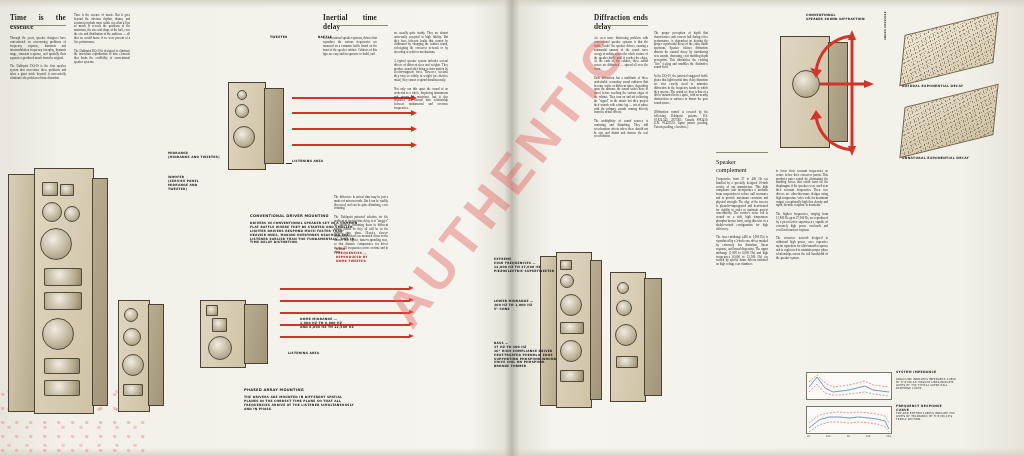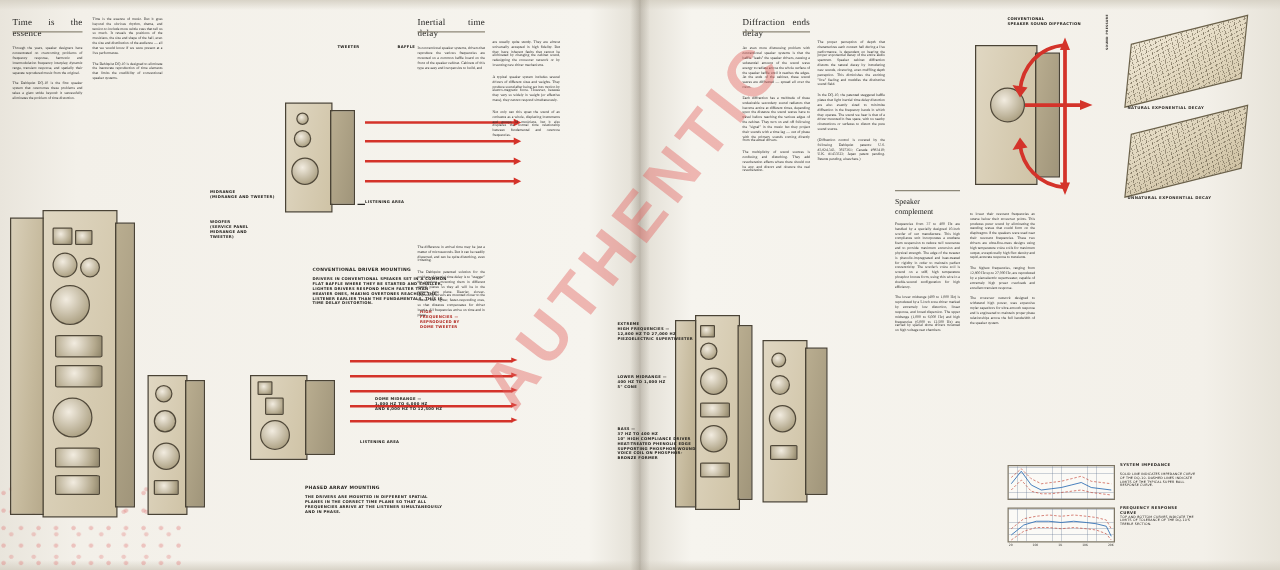--- a/index.html
+++ b/index.html
@@ -22,21 +22,21 @@
   }
   .edge-top,.edge-bot{position:absolute;left:0;width:100%;height:8px;background:linear-gradient(#d8d3c7,rgba(216,211,199,0));}
   .edge-top{top:0}
   .edge-bot{bottom:0;transform:rotate(180deg)}
 
   
   .col{position:absolute;text-align:justify;}
   .col p{margin:0 0 5px 0;}
   .tiny{font-size:3.0px;line-height:1.28;}
   h2.head{
-    font-size:7.2px;font-weight:normal;margin:0 0 5px 0;
+    font-size:7.2px;font-weight:bold;margin:0 0 5px 0;
     letter-spacing:.2px;color:#1d1d1b;
   }
   h3.subhead{
     font-size:6.2px;font-weight:normal;margin:0 0 4px 0;color:#1d1d1b;
   }
   .rule{position:absolute;background:#8d8878;height:.6px;}
 
   
   .hand{
     position:absolute;
@@ -230,21 +230,21 @@
 
   <div class="spk" style="left:118px;top:300px;width:46px;height:110px;">
     <div class="box face" style="left:0;top:0;width:30px;height:110px;"></div>
     <div class="box dark" style="left:30px;top:4px;width:14px;height:100px;"></div>
     <div class="drv" style="left:6px;top:8px;width:12px;height:12px;"></div>
     <div class="drv" style="left:5px;top:28px;width:16px;height:16px;"></div>
     <div class="drv" style="left:4px;top:54px;width:20px;height:20px;"></div>
     <div class="drv sq" style="left:5px;top:84px;width:18px;height:10px;"></div>
   </div>
 
-  <div class="col tiny" style="left:334px;top:14px;width:54px;">
+  <div class="col tiny" style="left:323px;top:14px;width:54px;">
     <h2 class="head">Inertial time delay</h2>
     <p>In conventional speaker systems, drivers that reproduce the various frequencies are mounted on a common baffle board on the front of the speaker cabinet. Cabinets of this type are easy and inexpensive to build, and</p>
   </div>
   <div class="rule" style="left:334px;top:25px;width:54px;"></div>
   <div class="col tiny" style="left:394px;top:32px;width:54px;">
     <p>are usually quite sturdy. They are almost universally accepted in high fidelity. But they have inherent faults that cannot be eliminated by changing the cabinet sound, redesigning the crossover network or by inventing new driver mechanisms.</p>
     <p>A typical speaker system includes several drivers of different sizes and weights. They produce sound after being set into motion by electro-magnetic force. However, because they vary so widely in weight (or effective mass), they cannot respond simultaneously.</p>
     <p>Not only can this upset the sound of an orchestra as a whole, displacing instruments and groups of musicians, but it also displaces the normal time relationship between fundamental and overtone frequencies.</p>
   </div>
   <div class="col tiny" style="left:334px;top:196px;width:54px;">

